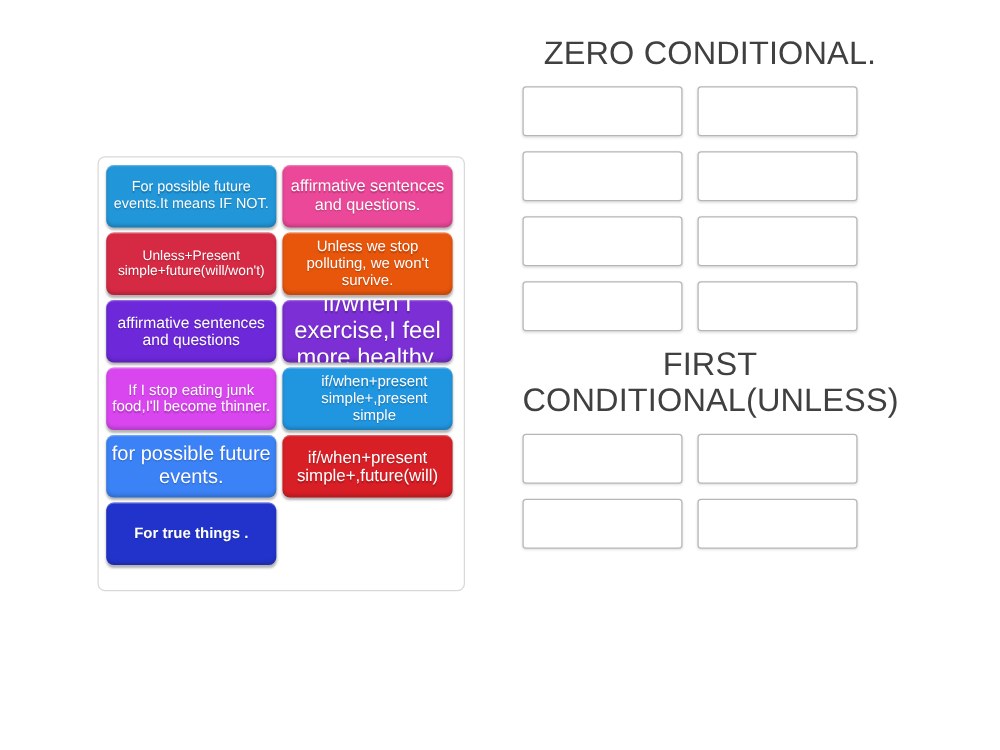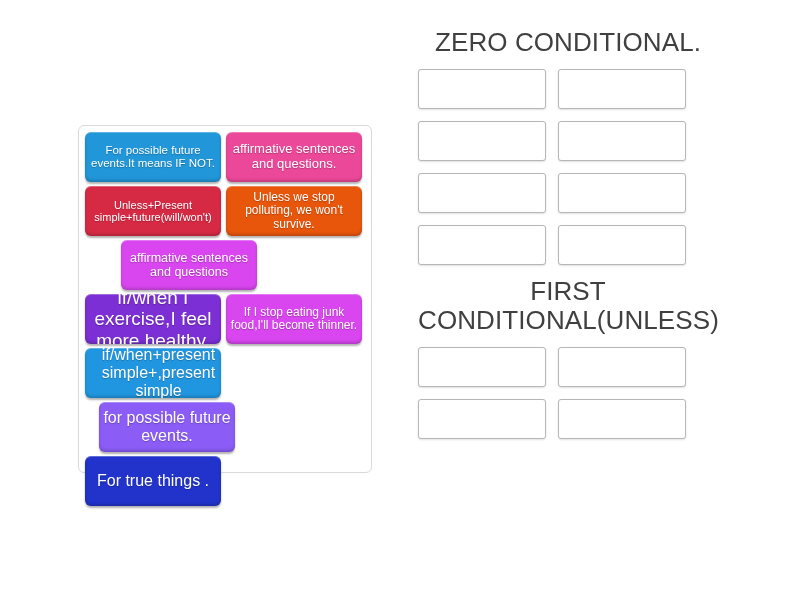--- a/index.html
+++ b/index.html
@@ -104,37 +104,40 @@
       </div>
       <div class="tile" style="background: #ec4899;">
         <span style="font-size: 13px;">affirmative sentences and questions.</span>
       </div>
       <div class="tile" style="background: rgb(214, 42, 68);">
         <span style="font-size: 11px;">Unless+Present simple+future(will/won't)</span>
       </div>
       <div class="tile" style="background: rgb(232, 86, 12);">
         <span style="font-size: 12px;">Unless we stop polluting, we won't survive.</span>
       </div>
-      <div class="tile" style="background: #d946ef; margin-left: 36px;">
+      <div class="tile" style="background: #6d28d9;">
         <span style="font-size: 12.5px;">affirmative sentences and questions</span>
       </div>
       <div class="tile" style="background: rgb(123, 47, 212);">
         <span style="font-size: 19px;">if/when I exercise,I feel more healthy.</span>
       </div>
       <div class="tile" style="background: #d946ef;">
         <span style="font-size: 12px;">If I stop eating junk food,I'll become thinner.</span>
       </div>
       <div class="tile" style="background: rgb(33, 150, 224);">
-        <span style="font-size: 16px; margin-left: 11px;">if/when+present simple+,present simple</span>
+        <span style="font-size: 12px; margin-left: 11px;">if/when+present simple+,present simple</span>
       </div>
-      <div class="tile" style="background: #8b5cf6; margin-left: 14px;">
+      <div class="tile" style="background: #3b82f6;">
         <span style="font-size: 16px;">for possible future events.</span>
       </div>
+      <div class="tile" style="background: rgb(216, 31, 38);">
+        <span style="font-size: 13.5px;">if/when+present simple+,future(will)</span>
+      </div>
       <div class="tile" style="background: rgb(34, 51, 204);">
-        <span style="font-size: 16px;">For true things .</span>
+        <span style="font-size: 12px; font-weight: bold;">For true things .</span>
       </div>
     </div>
 </div>
 
 <div id="zones">
     <div class="zone-group">
       <div class="zone-title">ZERO CONDITIONAL.</div>
       <div class="zone-row">
         <div class="drop-slot"></div>
         <div class="drop-slot"></div>

